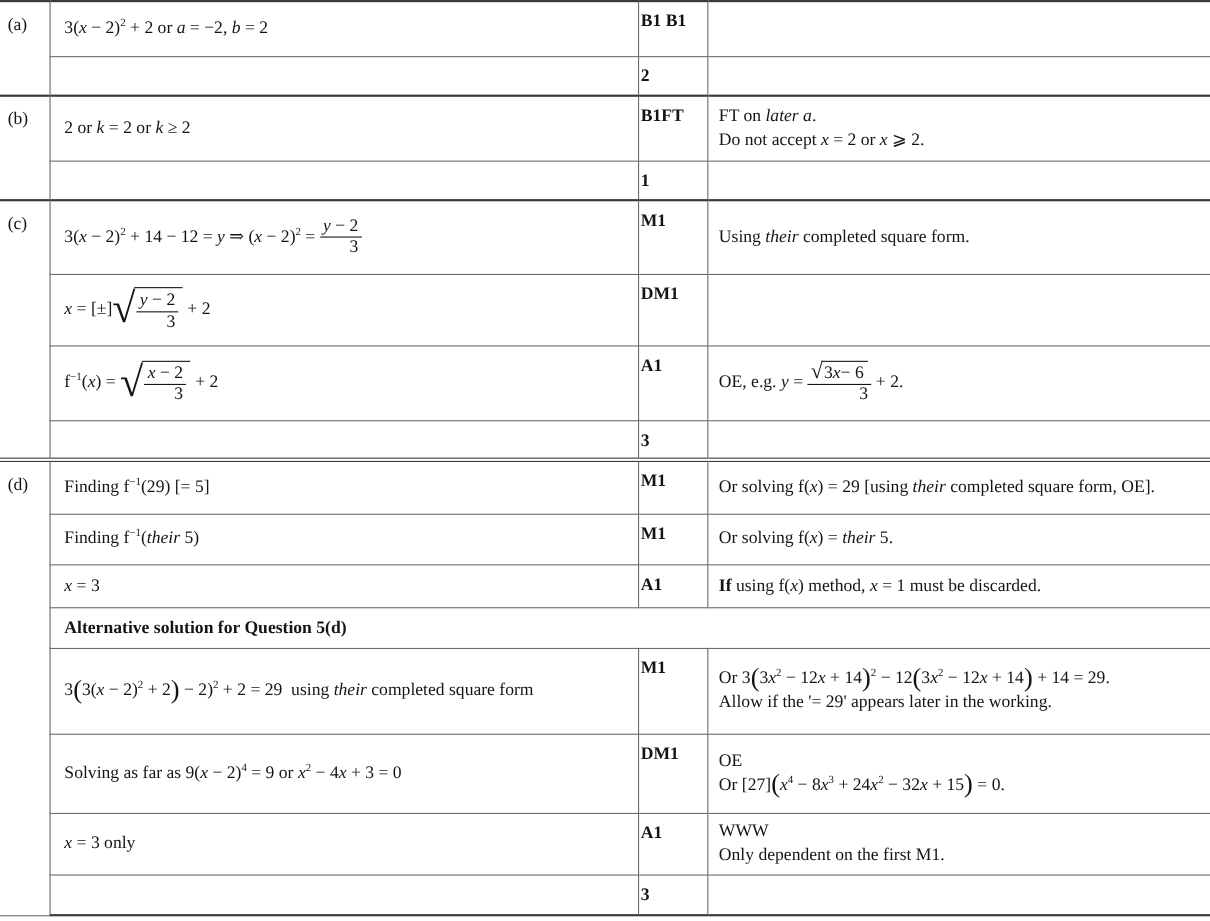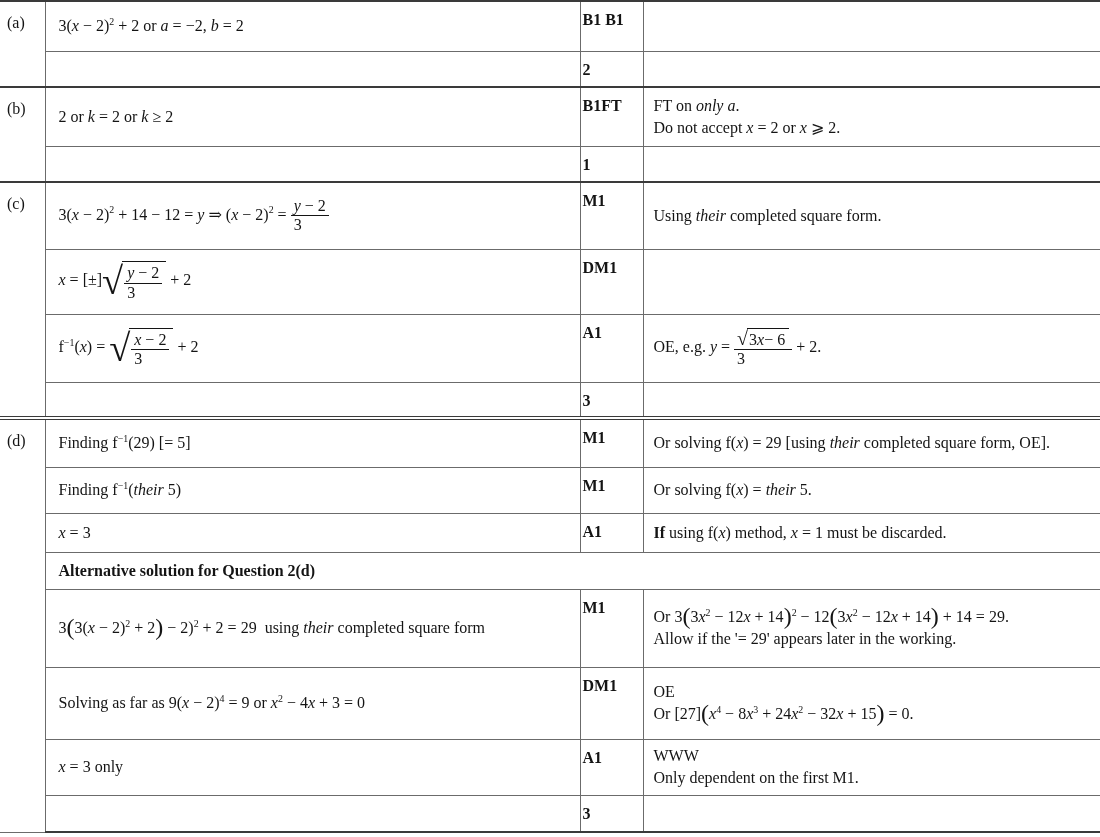--- a/index.html
+++ b/index.html
@@ -36,21 +36,21 @@
   td.marks {
     vertical-align: top; 
     font-weight: bold; padding: 9px 11px 0 2px;
   }
   td.answer { padding-left: 13px; }
   td.guidance { padding-left: 10px; line-height: 1.35; }
   td.alt { font-weight: bold; padding-left: 13px; }
   sup { font-size: 0.62em; vertical-align: super; line-height: 0; }
   i { font-style: italic; }
   
-  .frac { display: inline-block; vertical-align: middle; text-align: left; line-height: 1.15; }
+  .frac { display: inline-block; vertical-align: middle; text-align: right; line-height: 1.15; }
   .frac .num { display: block; padding: 0 3px; }
   .frac .den { display: block; border-top: 1px solid #141414; padding: 0 3px; }
   
   .sqrt { display: inline-flex; align-items: center; vertical-align: middle; }
   .rs { line-height: 1; font-size: 1.25em; margin-right: -1px; }
   .rs.tall { font-size: 2.4em; font-weight: 200; }
   .rad { border-top: 1.4px solid #141414; padding: 2px 4px 0 2px; display: inline-flex; align-items: center; }
   
   .bp { font-size: 1.5em; line-height: 0; vertical-align: -0.1em; font-weight: 400; }
 </style>
@@ -75,21 +75,21 @@
   <tr style="height:36px">
     <td class="answer"></td>
     <td class="marks">2</td>
     <td class="guidance"></td>
   </tr>
 
   <tr class="sep" style="height:59px">
     <td class="part" rowspan="2">(b)</td>
     <td class="answer">2 or <i>k</i> = 2 or <i>k</i> ≥ 2</td>
     <td class="marks">B1FT</td>
-    <td class="guidance">FT on <i>only a</i>.<br>Do not accept <i>x</i> = 2 or <i>x</i> ⩾ 2.</td>
+    <td class="guidance">FT on <i>later a</i>.<br>Do not accept <i>x</i> = 2 or <i>x</i> ⩾ 2.</td>
   </tr>
   <tr style="height:36px">
     <td class="answer"></td>
     <td class="marks">1</td>
     <td class="guidance"></td>
   </tr>
 
   <tr class="sep" style="height:67px">
     <td class="part" rowspan="4">(c)</td>
     <td class="answer">3(<i>x</i> − 2)<sup>2</sup> + 14 − 12 = <i>y</i> ⇒ (<i>x</i> − 2)<sup>2</sup> = <span class="frac"><span class="num"><i>y</i> − 2</span><span class="den">3</span></span></td>
@@ -141,21 +141,21 @@
     <td class="answer">Finding f<sup>−1</sup>(<i>their</i> 5)</td>
     <td class="marks">M1</td>
     <td class="guidance">Or solving f(<i>x</i>) = <i>their</i> 5.</td>
   </tr>
   <tr style="height:39px">
     <td class="answer"><i>x</i> = 3</td>
     <td class="marks">A1</td>
     <td class="guidance"><b>If</b> using f(<i>x</i>) method, <i>x</i> = 1 must be discarded.</td>
   </tr>
   <tr style="height:37px">
-    <td class="alt" colspan="3">Alternative solution for Question 2(d)</td>
+    <td class="alt" colspan="3">Alternative solution for Question 5(d)</td>
   </tr>
   <tr style="height:78px">
     <td class="answer">3<span class="bp">(</span>3(<i>x</i> − 2)<sup>2</sup> + 2<span class="bp">)</span> − 2)<sup>2</sup> + 2 = 29 &nbsp;using <i>their</i> completed square form</td>
     <td class="marks">M1</td>
     <td class="guidance">Or 3<span class="bp">(</span>3<i>x</i><sup>2</sup> − 12<i>x</i> + 14<span class="bp">)</span><sup>2</sup> − 12<span class="bp">(</span>3<i>x</i><sup>2</sup> − 12<i>x</i> + 14<span class="bp">)</span> + 14 = 29.<br>Allow if the '= 29' appears later in the working.</td>
   </tr>
   <tr style="height:72px">
     <td class="answer">Solving as far as 9(<i>x</i> − 2)<sup>4</sup> = 9 or <i>x</i><sup>2</sup> − 4<i>x</i> + 3 = 0</td>
     <td class="marks">DM1</td>
     <td class="guidance">OE<br>Or [27]<span class="bp">(</span><i>x</i><sup>4</sup> − 8<i>x</i><sup>3</sup> + 24<i>x</i><sup>2</sup> − 32<i>x</i> + 15<span class="bp">)</span> = 0.</td>

